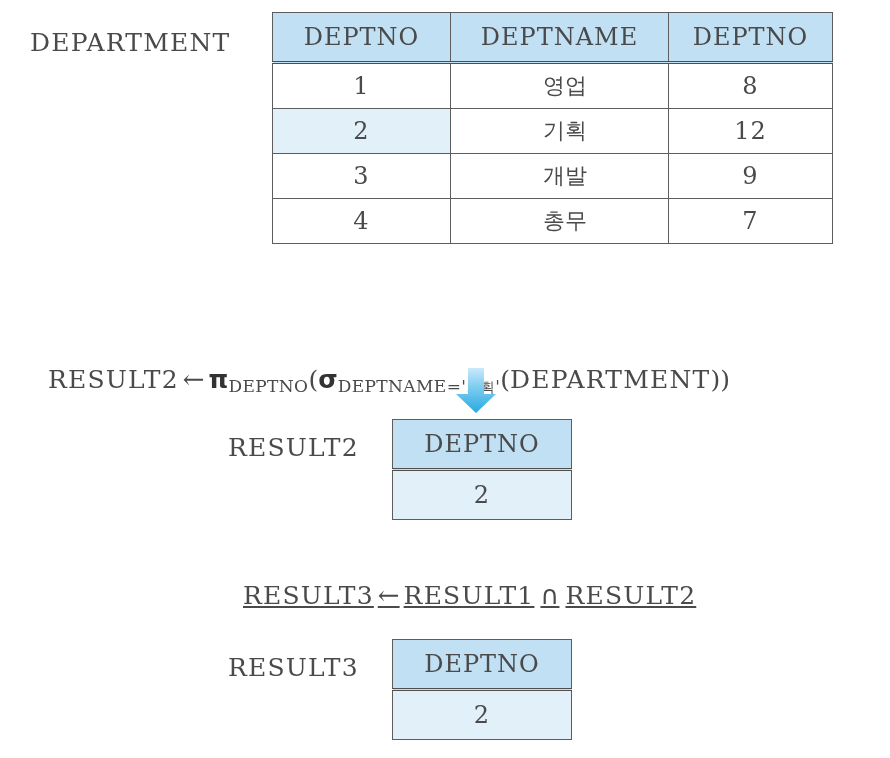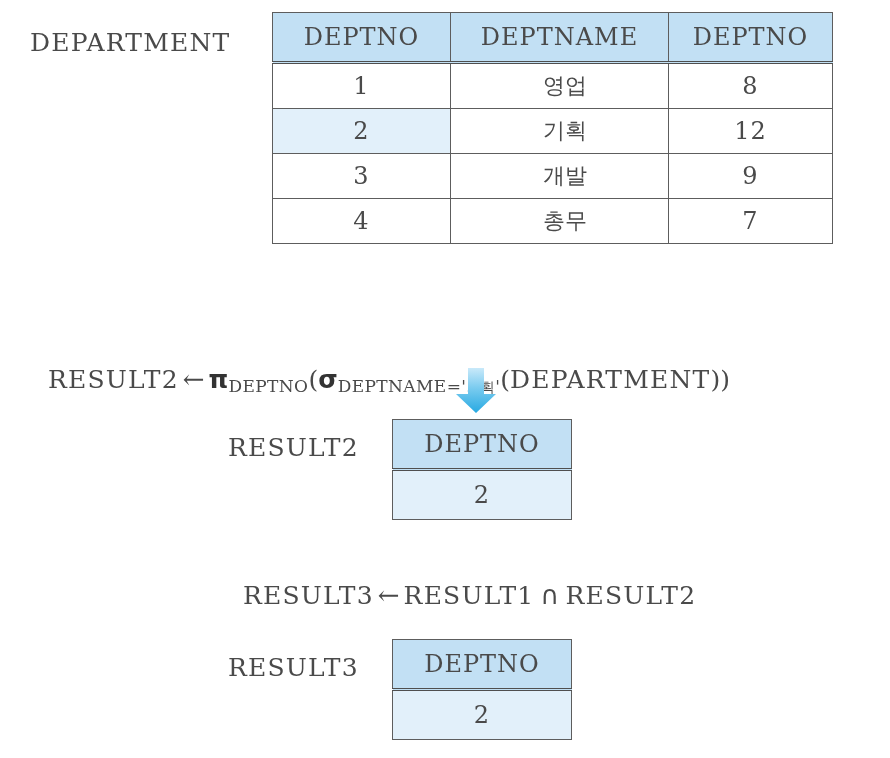--- a/index.html
+++ b/index.html
@@ -102,21 +102,21 @@
   }
   .expr .paren { letter-spacing: 0; }
   .expr .cap-op {
     font-family: "DejaVu Sans", "Liberation Sans", sans-serif;
     font-size: 26px;
     letter-spacing: 0;
     padding: 0 6px;
   }
 
   #expr-result2 { left: 48px; top: 321px; margin-top: 43px; }
-  #expr-result3 { left: 243px; top: 580px; }
+  #expr-result3 { left: 243px; top: 580px; text-decoration: underline; }
 
   
   #down-arrow {
     position: absolute;
     left: 455px;
     top: 368px;
     width: 42px;
     height: 46px;
   }
 

